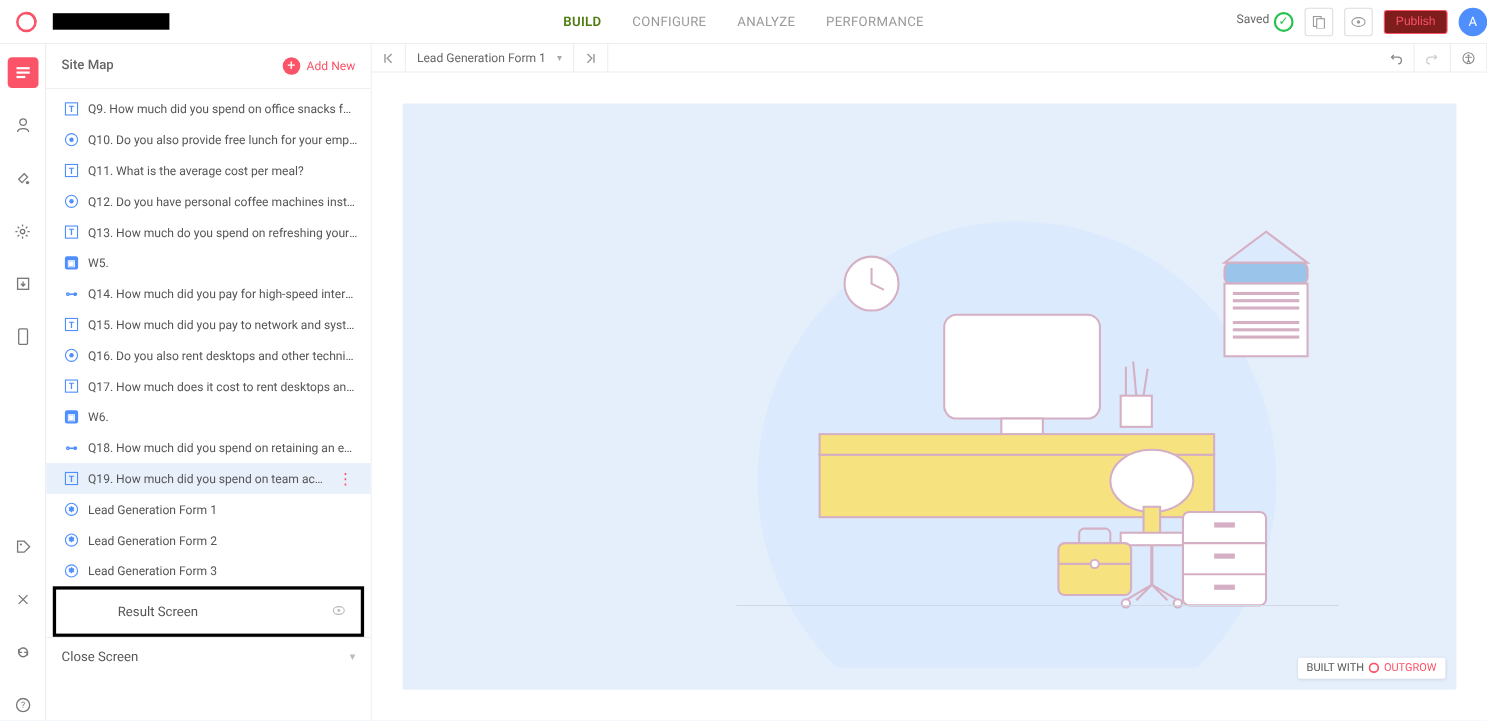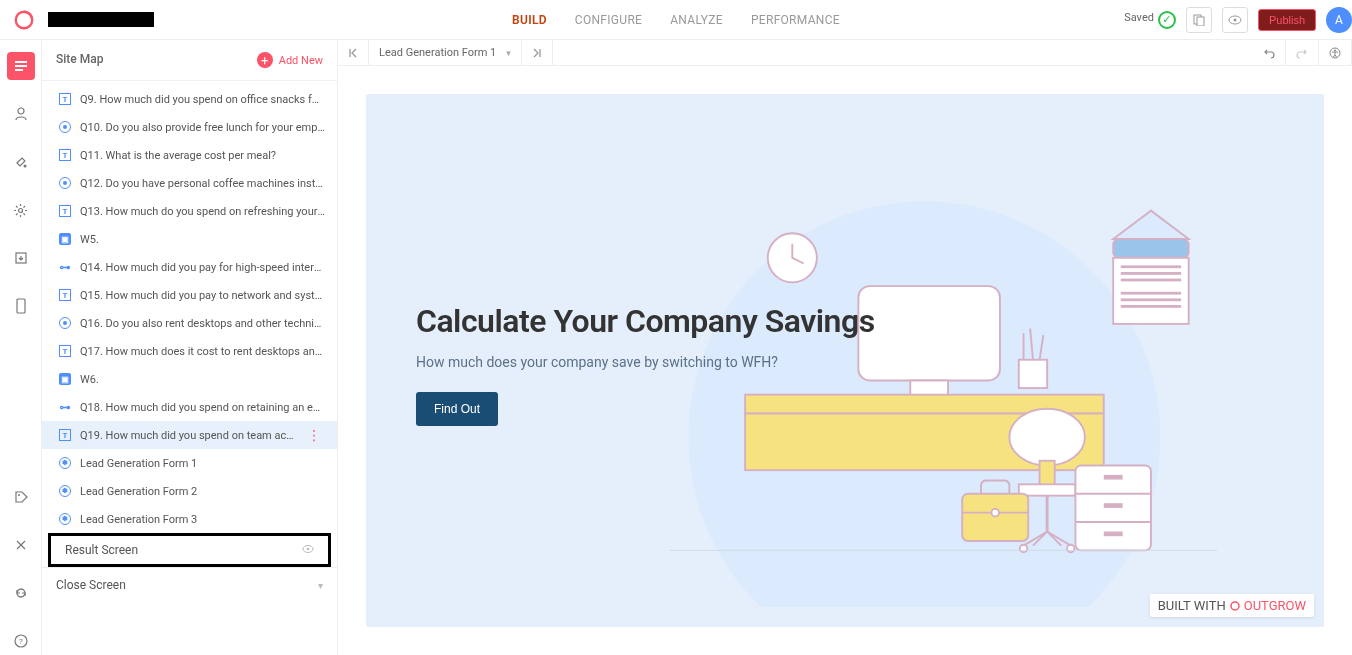--- a/index.html
+++ b/index.html
@@ -5,21 +5,21 @@
 * { margin: 0; padding: 0; box-sizing: border-box; }
 body { font-family: -apple-system, BlinkMacSystemFont, "Segoe UI", Roboto, sans-serif; width: 1352px; height: 655px; overflow: hidden; background: #fff; }
 
 
 .topbar { height: 40px; display: flex; align-items: center; border-bottom: 1px solid #eee; padding: 0 12px; position: relative; }
 .logo { width: 24px; height: 24px; display: flex; align-items: center; justify-content: center; margin-right: 12px; }
 .logo svg { width: 22px; height: 22px; }
 .project-name { font-size: 13px; font-weight: 600; color: #000; background: #000; padding: 0 4px; }
 .tabs { position: absolute; left: 50%; transform: translateX(-50%); display: flex; gap: 28px; font-size: 12px; letter-spacing: 0.3px; }
 .tabs .tab { color: #999; cursor: pointer; }
-.tabs .tab.active { color: #c2410c; font-weight: 600; }
+.tabs .tab.active { color: #4d7c0f; font-weight: 600; }
 .header-right { margin-left: auto; display: flex; align-items: center; gap: 10px; }
 .saved-wrap { display: flex; align-items: flex-start; gap: 4px; font-size: 11px; color: #666; }
 .saved-check { width: 18px; height: 18px; border: 2px solid #27c24c; border-radius: 50%; display: flex; align-items: center; justify-content: center; color: #27c24c; font-size: 11px; }
 .icon-btn { width: 26px; height: 26px; border: 1px solid #ddd; border-radius: 3px; display: flex; align-items: center; justify-content: center; color: #888; cursor: pointer; font-size: 12px; background: #fff; }
 .publish-btn { border: 1px solid #fb5367; color: #fb5367; background: #7f1d1d; font-size: 11px; padding: 4px 10px; border-radius: 3px; cursor: pointer; }
 .avatar { width: 26px; height: 26px; border-radius: 50%; background: #4f8ffd; color: #fff; display: flex; align-items: center; justify-content: center; font-size: 12px; margin-right: -12px; }
 
 
 .layout { display: flex; height: calc(100% - 40px); }
 .icon-rail { width: 42px; border-right: 1px solid #eee; display: flex; flex-direction: column; align-items: center; padding-top: 12px; gap: 20px; }
@@ -55,21 +55,21 @@
 
 .canvas { flex: 1; padding: 28px; overflow: auto; }
 .canvas-inner { width: 100%; height: 100%; background: #e5effb; border-radius: 2px; position: relative; overflow: hidden; }
 
 
 .welcome { position: absolute; left: 50px; top: 208px; z-index: 10; }
 .welcome h1 { font-size: 32px; font-weight: 600; color: #333; margin-bottom: 14px; letter-spacing: -0.5px; }
 .welcome p { font-size: 14px; color: #5b7189; margin-bottom: 22px; }
 .cta { background: #1a4d73; color: #fff; font-size: 12px; padding: 10px 18px; border: none; border-radius: 3px; cursor: pointer; }
 
-.built-with { position: absolute; bottom: 10px; right: 10px; background: #fff; font-size: 13px; color: #555; padding: 4px 8px; border-radius: 2px; box-shadow: 0 1px 3px rgba(0,0,0,0.1); display: flex; align-items: center; gap: 4px; }
+.built-with { position: absolute; bottom: 10px; right: 10px; background: #fff; font-size: 10px; color: #555; padding: 4px 8px; border-radius: 2px; box-shadow: 0 1px 3px rgba(0,0,0,0.1); display: flex; gap: 4px; }
 .built-with .og { color: #fb5367; font-weight: 400; }
 .built-with .ogdot { width: 10px; height: 10px; }
 
 
 .illus { position: absolute; left: 180px; top: 60px; right: 40px; bottom: 20px; }
 .illus svg { width: 100%; height: 100%; }
 
 
 .site-list::-webkit-scrollbar { width: 4px; }
 .site-list::-webkit-scrollbar-thumb { background: #ccc; border-radius: 2px; }
@@ -289,21 +289,21 @@
           </span>
           <span class="label">Lead Generation Form 2</span>
         </div>
         <div class="site-item">
           <span class="type-icon">
             <span class="ti ti-form">✽</span>
           </span>
           <span class="label">Lead Generation Form 3</span>
         </div>
         <div class="result-box">
-          <div class="section-item" style="border-top:none;height:28px;">
+          <div class="section-item" style="border-top:none;height:40px;margin-left:42px;">
             <span>Result Screen</span>
             <span class="eye"><svg width="12" height="10" viewBox="0 0 12 10">
                 <ellipse cx="6" cy="5" rx="5" ry="3.5" fill="none" stroke="#bbb" stroke-width="1"></ellipse>
                 <circle cx="6" cy="5" r="1.3" fill="#bbb"></circle>
               </svg></span>
           </div>
         </div>
         <div class="section-item">
           <span>Close Screen</span>
           <span style="color:#bbb;font-size:10px;">▾</span>
@@ -411,25 +411,20 @@
               <rect x="0" y="14" width="70" height="50" rx="6" fill="#f6e27f" stroke="#d5b0c4" stroke-width="2"></rect>
               <path d="M20 14 L20 4 A6 6 0 0 1 26 0 L44 0 A6 6 0 0 1 50 4 L50 14" fill="none" stroke="#d5b0c4" stroke-width="2"></path>
               <line x1="0" y1="34" x2="70" y2="34" stroke="#d5b0c4" stroke-width="2"></line>
               <circle cx="35" cy="34" r="4" fill="#fff" stroke="#d5b0c4" stroke-width="2"></circle>
             </g>
 
             <line x1="120" y1="420" x2="700" y2="420" stroke="#cfd9e6" stroke-width="1"></line>
           </svg>
         </div>
 
-        <div class="welcome">
-          <h1>Calculate Your Company Savings</h1>
-          <p>How much does your company save by switching to WFH?</p>
-          <button class="cta">Find Out</button>
-        </div>
 
         <div class="built-with">
           <span>BUILT WITH</span>
           <svg class="ogdot" viewBox="0 0 10 10">
               <circle cx="5" cy="5" r="4" fill="none" stroke="#fb5367" stroke-width="1.5"></circle>
             </svg>
           <span class="og">OUTGROW</span>
         </div>
 
       </div>

